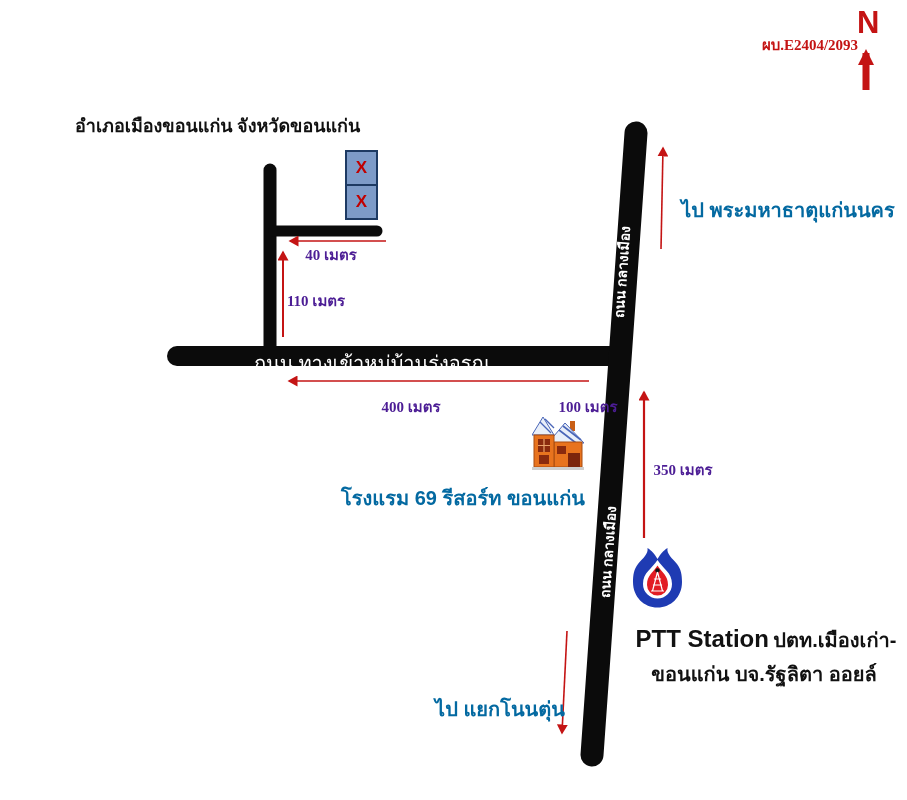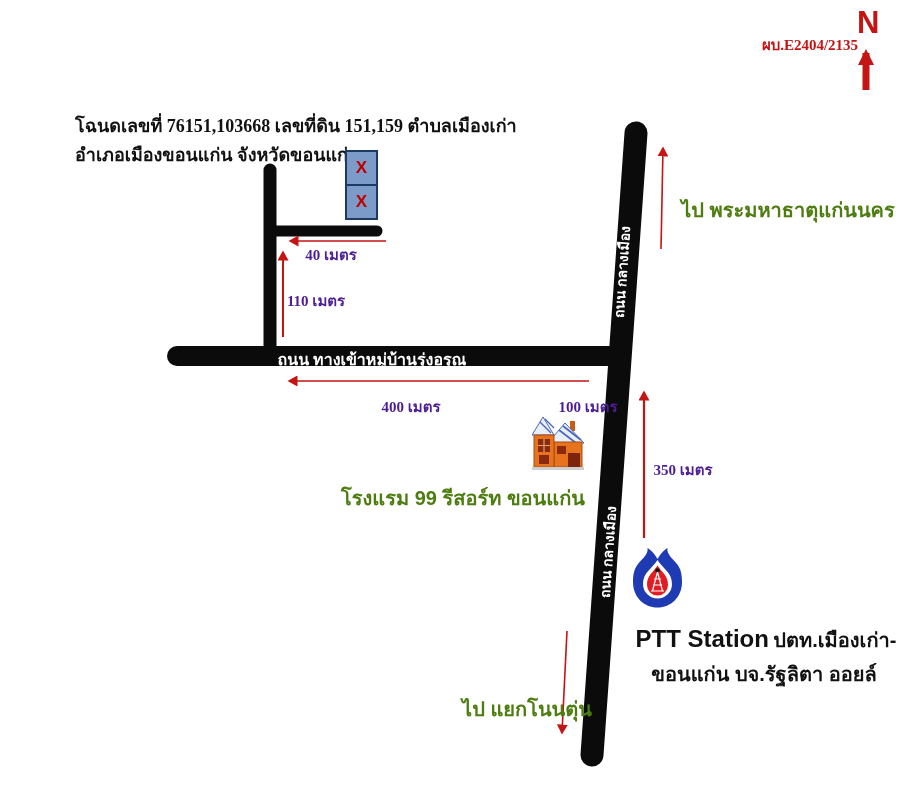--- a/index.html
+++ b/index.html
@@ -6,24 +6,24 @@
   #stage{position:relative;width:907px;height:800px;background:#ffffff;overflow:hidden;
          font-family:"Liberation Serif", serif;}
   #stage svg.lines{position:absolute;left:0;top:0;width:907px;height:800px;}
   .abs{position:absolute;white-space:nowrap;}
   .ctr{transform:translateX(-50%);}
   .title{font-size:41px;font-weight:600;color:#111;letter-spacing:1px;}
   .deed{font-size:18px;font-weight:600;color:#111;line-height:29px;}
   .dist{font-size:15px;font-weight:700;color:#4c1d95;}
   .north-letter{font-family:"Liberation Sans",sans-serif;font-size:31px;font-weight:700;color:#c41414;line-height:1;}
   .doc-ref{font-size:15px;font-weight:600;color:#c41414;}
-  .road-label{color:#ffffff;font-size:16px;font-weight:700;}
+  .road-label{color:#ffffff;font-size:20px;font-weight:400;}
   .road-label-vert{position:absolute;color:#ffffff;font-size:14px;font-weight:600;white-space:nowrap;
                    transform:translate(-50%,-50%) rotate(-86deg);}
-  .poi{font-family:"Liberation Sans",sans-serif;font-size:20px;font-weight:600;color:#4d7c0f;}
+  .poi{font-family:"Liberation Sans",sans-serif;font-size:20px;font-weight:600;color:#0369a1;}
   .ptt-line{font-family:"Liberation Sans",sans-serif;color:#111;}
   .ptt-en{font-size:24px;font-weight:700;}
   .ptt-th{font-size:20px;font-weight:600;}
   .plot{position:absolute;left:345px;top:150px;width:33px;}
   .plot-box{width:29px;height:32px;background:#7d9bc8;border:2px solid #1d3a63;
             display:flex;align-items:center;justify-content:center;}
   .plot-box + .plot-box{margin-top:-2px;}
   .plot-x{color:#c00000;font-weight:800;font-family:"Liberation Sans",sans-serif;font-size:17px;}
 </style>
 </head>
@@ -54,24 +54,23 @@
       <path d="M589 381 L289 381" stroke-width="1.4" marker-end="url(#ah)"></path>
       <path d="M644 538 L644 392" stroke-width="2.2" marker-end="url(#ah)"></path>
       <path d="M661 249 L663 148" stroke-width="1.6" marker-end="url(#ah)"></path>
       <path d="M567 631 L562 733" stroke-width="1.6" marker-end="url(#ah)"></path>
       <path d="M866 90 L866 53" stroke-width="7" marker-end="url(#ahBig)"></path>
     </g>
   </svg>
 
 
   <div class="abs north-letter" style="left:857px;top:7px;">N</div>
-  <div class="abs ctr doc-ref" style="left:810px;top:33px;">ผบ.E2404/2135</div>
+  <div class="abs ctr doc-ref" style="left:810px;top:33px;">ผบ.E2404/2093</div>
 
   <div class="abs deed" style="left:75px;top:112px;">
-    <div>โฉนดเลขที่ 76151,103668 เลขที่ดิน 151,159 ตำบลเมืองเก่า</div>
     <div>อำเภอเมืองขอนแก่น  จังหวัดขอนแก่น</div>
   </div>
 
   <div class="plot">
     <div class="plot-box">
       <span class="plot-x">X</span>
     </div>
     <div class="plot-box">
       <span class="plot-x">X</span>
     </div>
@@ -81,38 +80,38 @@
   <div class="abs ctr dist" style="left:316px;top:289px;">110 เมตร</div>
   <div class="abs ctr dist" style="left:411px;top:395px;">400 เมตร</div>
   <div class="abs ctr dist" style="left:568px;top:395px;margin-left:20px;">100 เมตร</div>
   <div class="abs ctr dist" style="left:683px;top:458px;">350 เมตร</div>
 
   <div class="abs ctr road-label" style="left:372px;top:347px;">ถนน ทางเข้าหมู่บ้านรุ่งอรุณ</div>
   <div class="road-label-vert" style="left:622px;top:272px;">ถนน กลางเมือง</div>
   <div class="road-label-vert" style="left:608px;top:552px;">ถนน กลางเมือง</div>
 
   <div class="abs ctr poi" style="left:788px;top:194px;">ไป พระมหาธาตุแก่นนคร</div>
-  <div class="abs ctr poi" style="left:527px;top:693px;">ไป แยกโนนตุ่น</div>
+  <div class="abs ctr poi" style="left:500px;top:693px;">ไป แยกโนนตุ่น</div>
 
   <svg class="abs" style="left:532px;top:413px;" width="52" height="60" viewBox="0 0 52 60">
     <rect x="38" y="8" width="5" height="10" fill="#c95f16"></rect>
     <polygon points="16,30 33,10 52,30" fill="#e9eff9" stroke="#4a66b8" stroke-width="1"></polygon>
     <path d="M27 17 L44 30 M31 13 L49 27" stroke="#4a66b8" stroke-width="1.6" fill="none"></path>
     <rect x="22" y="29" width="28" height="25" fill="#e8731e" stroke="#a84c10" stroke-width="1"></rect>
     <polygon points="0,22 11,4 22,22" fill="#e9eff9" stroke="#4a66b8" stroke-width="1"></polygon>
     <path d="M8 9 L19 20 M13 6 L22 15" stroke="#4a66b8" stroke-width="1.4" fill="none"></path>
     <rect x="2" y="22" width="20" height="32" fill="#e8731e" stroke="#a84c10" stroke-width="1"></rect>
     <rect x="6" y="26" width="12" height="13" fill="#8a2a0e"></rect>
     <path d="M12 26 L12 39 M6 32.5 L18 32.5" stroke="#e8a16a" stroke-width="1.2"></path>
     <rect x="7" y="42" width="10" height="9" fill="#8a2a0e"></rect>
     <rect x="25" y="33" width="9" height="8" fill="#8a2a0e"></rect>
     <rect x="36" y="40" width="12" height="14" fill="#7c250c"></rect>
     <rect x="0" y="54" width="52" height="3" fill="#cfcfcf"></rect>
   </svg>
-  <div class="abs ctr poi" style="left:463px;top:482px;">โรงแรม 99 รีสอร์ท ขอนแก่น</div>
+  <div class="abs ctr poi" style="left:463px;top:482px;">โรงแรม 69 รีสอร์ท ขอนแก่น</div>
 
   <svg class="abs" style="left:631px;top:547px;" width="53" height="62" viewBox="0 0 53 62">
     <path d="M26.5 12 C23 6 21 4 16.5 1 C17.5 7 12 11 7 17 C3 22 2 28 2 35 C2 50 13 60.5 26.5 60.5 C40 60.5 51 50 51 35 C51 28 50 22 46 17 C41 11 35.5 7 36.5 1 C32 4 30 6 26.5 12 Z" fill="#1f3bb3"></path>
     <path d="M26.5 13 C21 22 12 25 12 37 a14.5 14.5 0 0 0 29 0 C41 25 32 22 26.5 13 Z" fill="#ffffff"></path>
     <path d="M26.5 18.5 C22 26 16 28 16 38 a10.5 10.5 0 0 0 21 0 C37 28 31 26 26.5 18.5 Z" fill="#e21c23"></path>
     <circle cx="26.5" cy="23.5" r="2.2" fill="#111111"></circle>
     <path d="M26.5 25 L21.5 44 M26.5 25 L31.5 44 M22.9 32 L30.1 32 M21.9 38 L31.1 38 M20 44 L33 44" stroke="#ffffff" stroke-width="1.2" fill="none"></path>
   </svg>
   <div class="abs ctr ptt-line ptt-th" style="left:764px;top:658px;">ขอนแก่น บจ.รัฐลิตา ออยล์</div>
   <div class="abs ctr ptt-line" style="left:766px;top:624px;">

